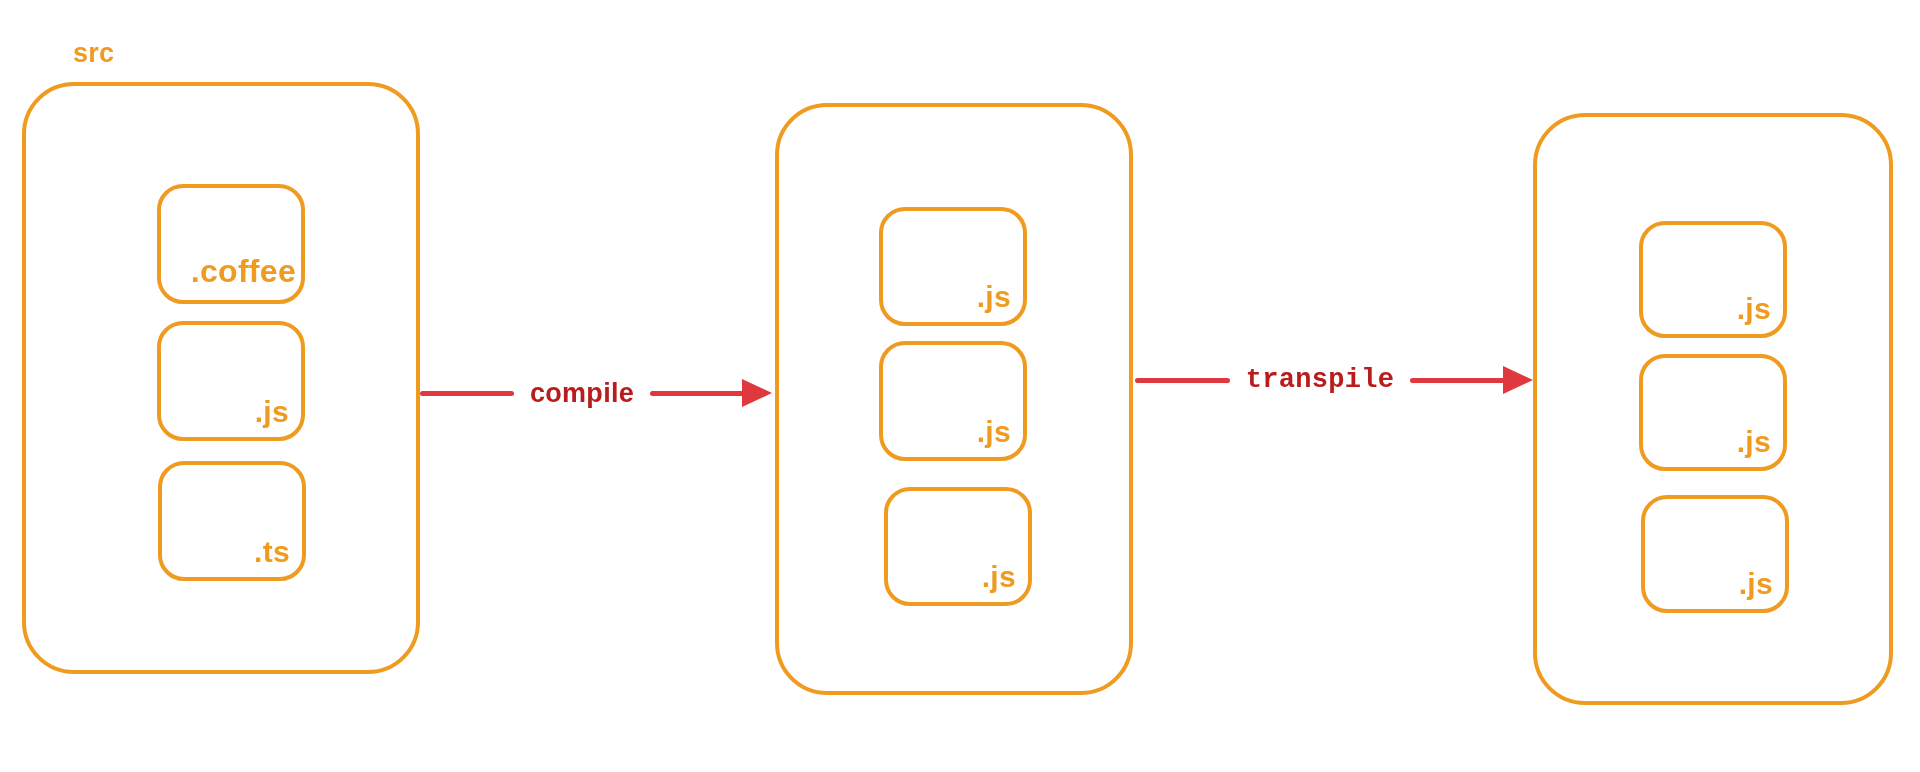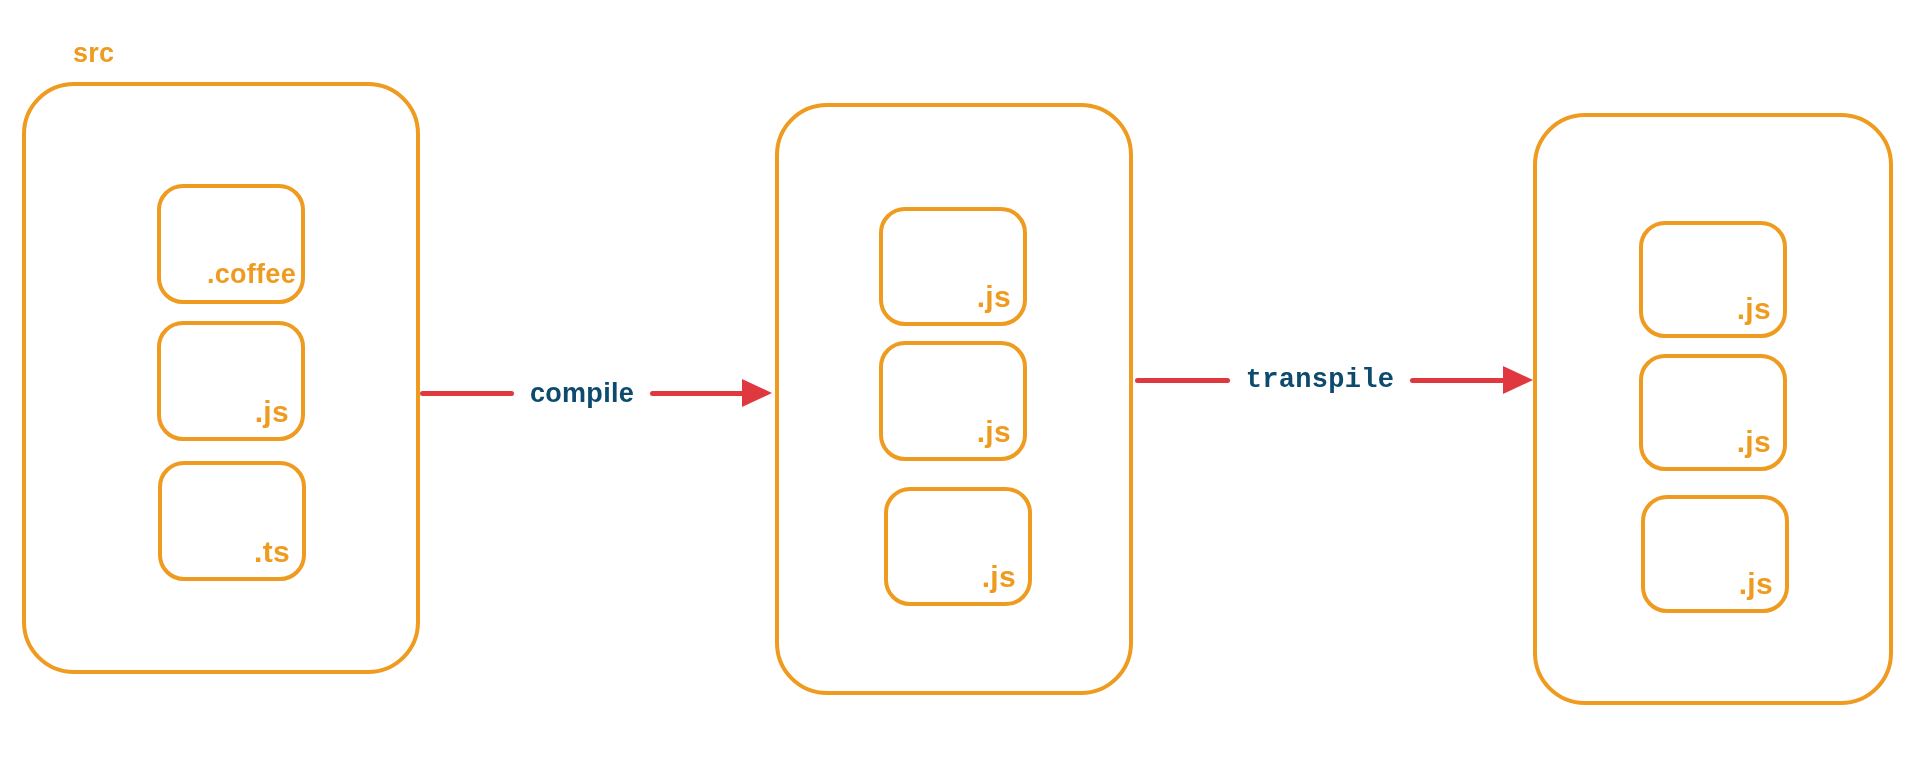--- a/index.html
+++ b/index.html
@@ -62,21 +62,21 @@
   .filelabel {
     position: absolute;
     right: 12px;
     bottom: 8px;
     color: #ee9b20;
     font-size: 30px;
     font-weight: 600;
     letter-spacing: 0.3px;
     white-space: nowrap;
   }
-  .filelabel.wide { right: 5px; bottom: 10px; font-size: 27px; margin-left: 8px; }
+  .filelabel.wide { right: 5px; bottom: 10px; font-size: 32px; margin-left: 8px; }
 
   
   .src .b1 { left: 131px; top: 98px;  height: 120px; }
   .src .b2 { left: 131px; top: 235px; height: 120px; }
   .src .b3 { left: 132px; top: 375px; height: 120px; text-decoration: underline; }
 
   
   .es5 .b1 { left: 100px; top: 100px; height: 119px; }
   .es5 .b2 { left: 100px; top: 234px; height: 120px; }
   .es5 .b3 { left: 105px; top: 380px; height: 119px; }
@@ -97,21 +97,21 @@
   .arrow-transpile { left: 1135px; top: 363px; width: 398px; font-family: Liberation Mono, monospace; }
   .arrow .seg {
     flex: 1 1 auto;
     height: 5px;
     background: #e0383f;
     border-radius: 3px;
   }
   .arrow .arrow-label {
     flex: 0 0 auto;
     margin: 0 16px;
-    color: #0c4a6e;
+    color: #b91c1c;
     font-size: 27px;
     font-weight: 600;
     letter-spacing: 0.3px;
     white-space: nowrap;
     line-height: 1;
   }
   .arrow .head {
     flex: 0 0 auto;
     width: 0;
     height: 0;

